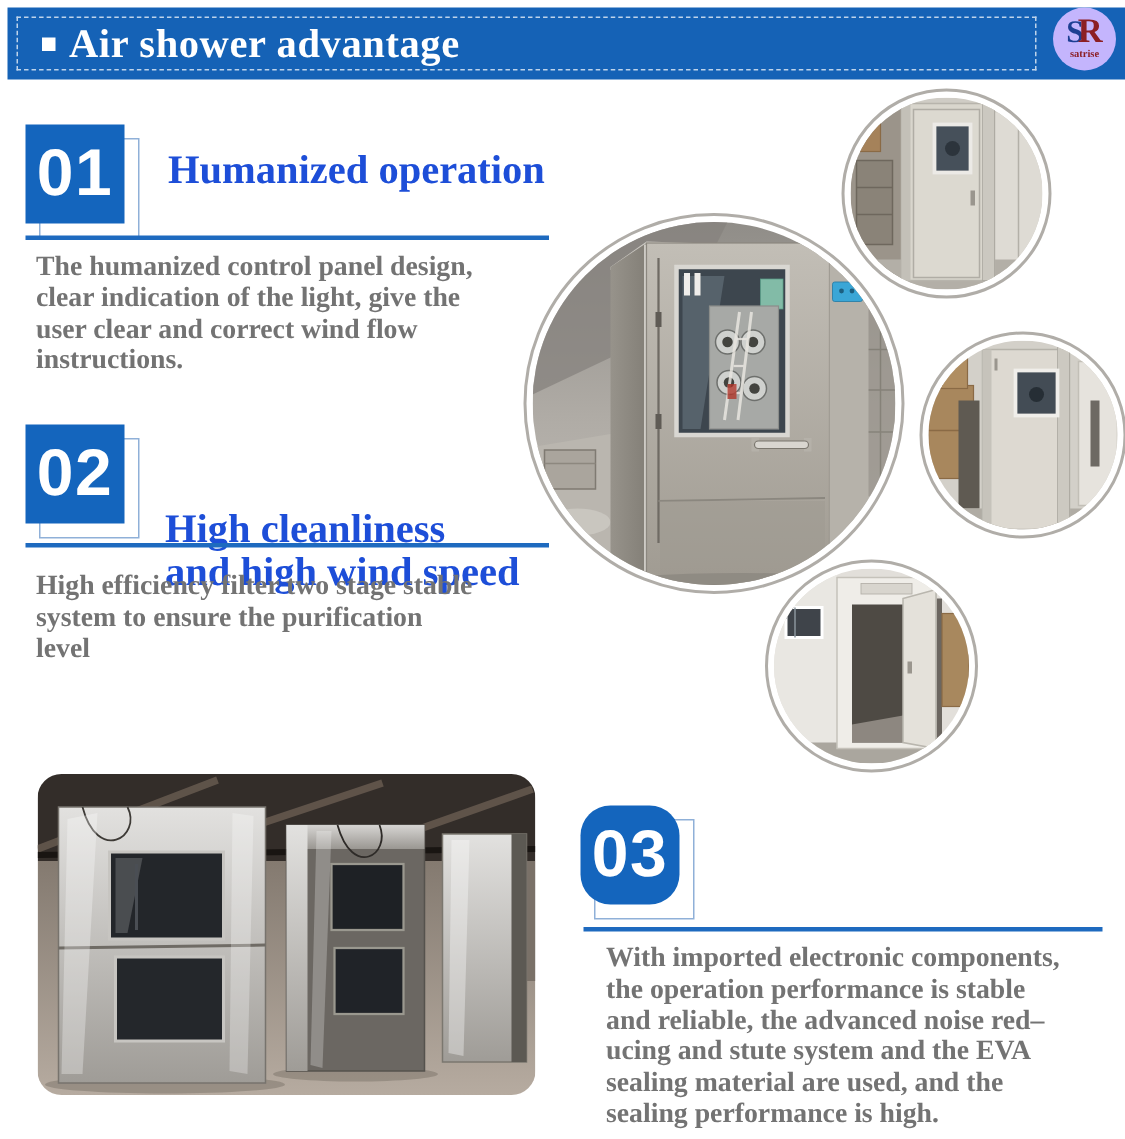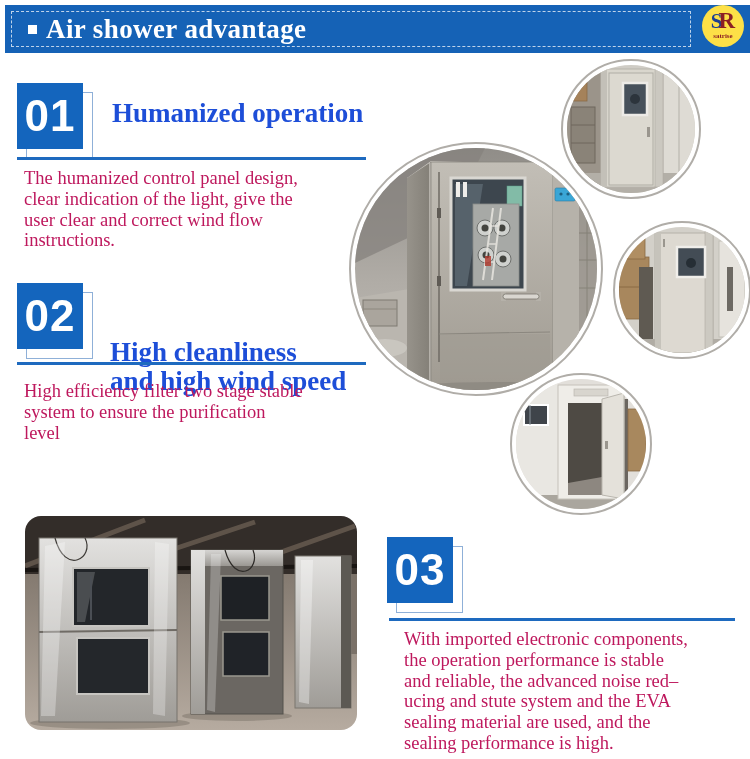--- a/index.html
+++ b/index.html
@@ -6,34 +6,34 @@
   .page{position:relative;width:750px;height:759px;background:#ffffff;overflow:hidden;
         font-family:"Liberation Serif", serif;}
   
   .hbar{position:absolute;left:5px;top:5px;width:740px;height:48px;background:#1562b6;padding-left:32px;}
   .hframe{position:absolute;left:6px;top:6px;width:678px;height:34px;
           border:1px dashed rgba(255,255,255,.72);}
   .hbullet{position:absolute;left:23px;top:20px;width:9px;height:9px;background:#ffffff;}
   .htitle{position:absolute;left:41px;top:9px;font-size:27px;font-weight:bold;color:#fff;
           letter-spacing:.4px;white-space:nowrap;}
   .logo{position:absolute;left:702px;top:5px;width:42px;height:42px;border-radius:50%;
-        background:#fde047;text-align:center;line-height:1;}
+        background:#c4b5fd;text-align:center;line-height:1;}
   .logo .mono{position:absolute;left:0;top:4px;width:42px;font-weight:bold;}
   .logo .ls{font-size:21px;color:#1d3f93;letter-spacing:-4px;}
   .logo .lr{font-size:23px;color:#8c1f24;}
   .logo .sub{position:absolute;left:0;top:28px;width:42px;font-size:7px;font-weight:bold;color:#8c1f24;}
   
   .ghost{position:absolute;width:65px;height:65px;border:1.5px solid #8fb0d8;background:transparent;}
   .numsq{position:absolute;width:66px;height:66px;background:#1465bd;color:#fff;
          font-family:"Liberation Sans", sans-serif;font-weight:bold;font-size:44px;
          display:flex;align-items:center;justify-content:center;letter-spacing:1px;}
   .stitle{position:absolute;color:#1d4ed8;font-weight:bold;font-size:27px;line-height:29px;
           white-space:pre-line;}
   .sline{position:absolute;height:2.5px;background:#1e6abf;}
-  .sbody{position:absolute;color:#be185d;font-weight:normal;font-size:18.5px;line-height:20.8px;
+  .sbody{position:absolute;color:#737373;font-weight:bold;font-size:18.5px;line-height:20.8px;
          white-space:pre-line;}
   
   .cphoto{position:absolute;border-radius:50%;background:#ffffff;border:2px solid #b0ada8;
           box-sizing:border-box;display:flex;align-items:center;justify-content:center;}
   .cphoto .inner{border-radius:50%;overflow:hidden;display:block;}
   
   .rphoto{position:absolute;left:25px;top:516px;width:332px;height:214px;border-radius:16px;
           overflow:hidden;}
   svg{display:block;}
 </style>
@@ -274,21 +274,21 @@
   <div class="ghost" style="left:26px;top:292px;"></div>
   <div class="numsq" style="left:17px;top:283px;">02</div>
   <div class="stitle" style="left:110px;top:294px;margin-top:44px;">High cleanliness
 and high wind speed</div>
   <div class="sline" style="left:17px;top:362px;width:349px;"></div>
   <div class="sbody" style="left:24px;top:381px;width:345px;">High efficiency filter two stage stable
 system to ensure the purification
 level</div>
 
   <div class="ghost" style="left:396px;top:546px;"></div>
-  <div class="numsq" style="left:387px;top:537px;">03</div>
+  <div class="numsq" style="left:387px;top:537px;border-radius:20px;">03</div>
   <div class="sline" style="left:389px;top:618px;width:346px;"></div>
   <div class="sbody" style="left:404px;top:629px;width:355px;">With imported electronic components,
 the operation performance is stable
 and reliable, the advanced noise red–
 ucing and stute system and the EVA
 sealing material are used, and the
 sealing performance is high.</div>
 
 </div>
 

